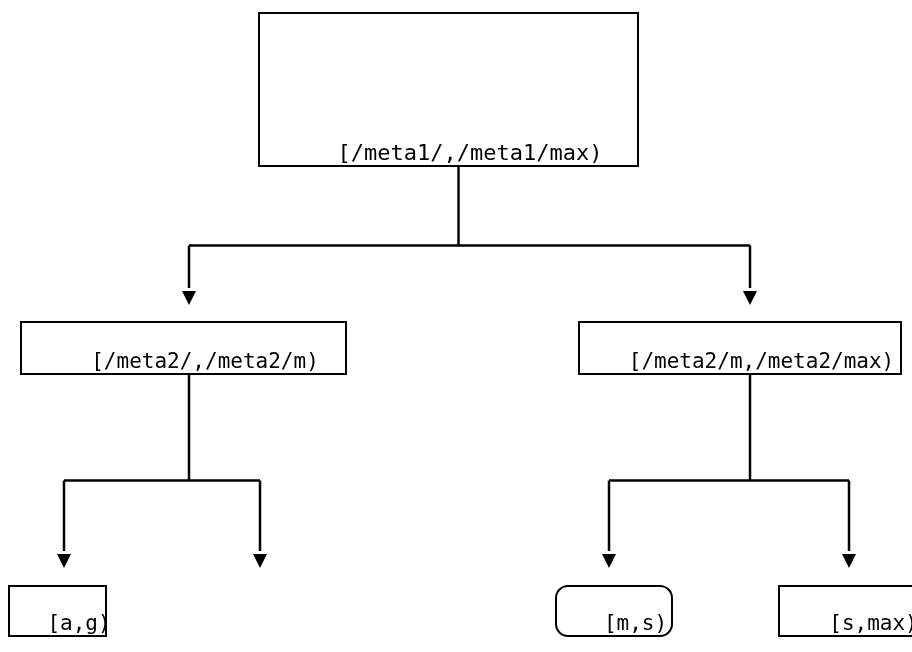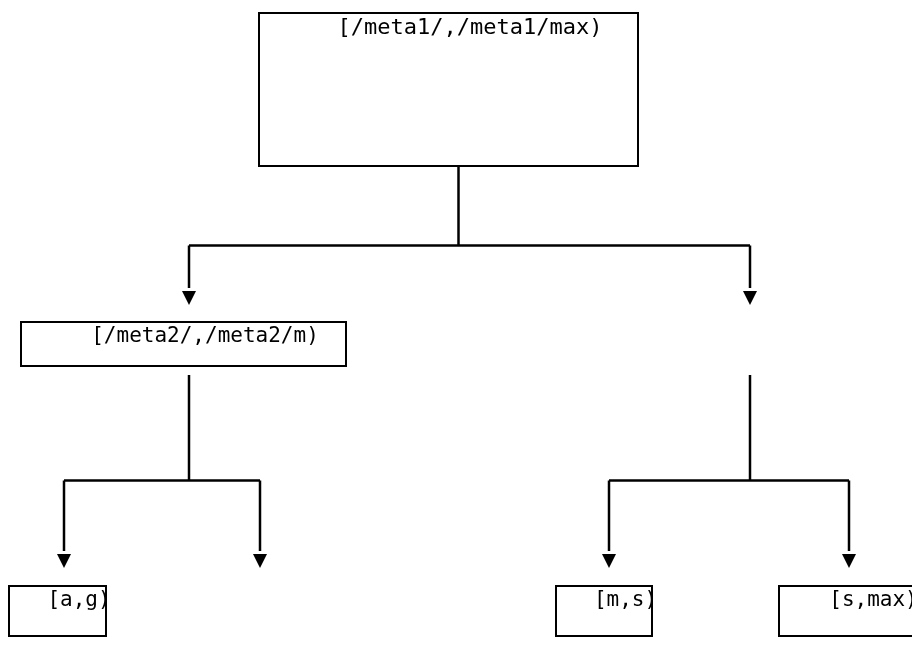--- a/index.html
+++ b/index.html
@@ -24,21 +24,21 @@
     top: 0;
     width: 912px;
     height: 652px;
   }
   .node {
     position: absolute;
     box-sizing: border-box;
     background: #ffffff;
     border: 2.5px solid #000000;
     display: flex;
-    align-items: flex-start;
+    align-items: flex-end;
     justify-content: center;
     z-index: 2;
     padding-left: 43px;
   }
   .node-label {
     font-family: "DejaVu Sans Mono", "Liberation Mono", monospace;
     color: #000000;
     white-space: pre;
     letter-spacing: 0px;
   }
@@ -46,34 +46,34 @@
   .node-root {
     left: 258px;
     top: 12px;
     width: 381px;
     height: 155px;
   }
   .node-root .node-label { font-size: 22px; }
   
   .node-mid {
     top: 321px;
-    height: 46px;
+    height: 54px;
   }
   .node-mid .node-label { font-size: 21px; }
   .node-mid-left  { left: 20px;  width: 327px; }
   .node-mid-right { left: 578px; width: 324px; }
   
   .node-leaf {
     top: 585px;
     height: 52px;
   }
   .node-leaf .node-label { font-size: 21px; }
   .node-leaf-1 { left: 8px;   width: 99px;  }
   .node-leaf-2 { left: 205px; width: 98px;  }
-  .node-leaf-3 { left: 555px; width: 98px;  }
+  .node-leaf-3 { left: 555px; width: 118px; border-radius: 13px;  }
   .node-leaf-4 { left: 778px; width: 148px; }
 </style>
 </head>
 <body>
 
 <div id="canvas">
 
   <svg id="edges" viewBox="0 0 912 652" width="912" height="652" xmlns="http://www.w3.org/2000/svg">
     <g fill="none" stroke="#000000" stroke-width="2.5" stroke-linecap="butt">
 
@@ -107,20 +107,23 @@
   </svg>
 
   <div class="node node-root">
     <span class="node-label">[/meta1/,/meta1/max)</span>
   </div>
 
   <div class="node node-mid node-mid-left">
     <span class="node-label">[/meta2/,/meta2/m)</span>
   </div>
 
+  <div class="node node-mid node-mid-right">
+    <span class="node-label">[/meta2/m,/meta2/max)</span>
+  </div>
 
   <div class="node node-leaf node-leaf-1">
     <span class="node-label">[a,g)</span>
   </div>
 
 
   <div class="node node-leaf node-leaf-3">
     <span class="node-label">[m,s)</span>
   </div>
 

